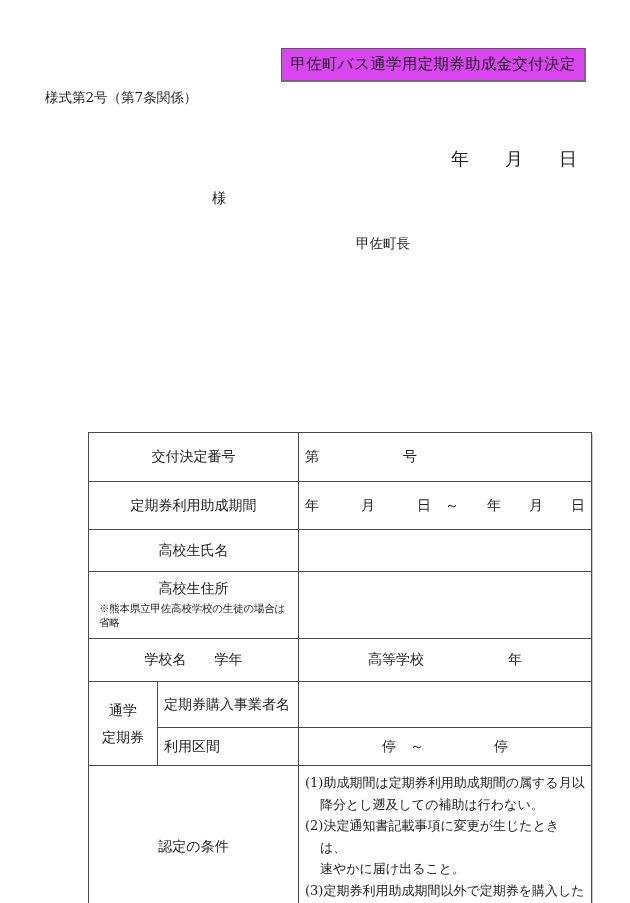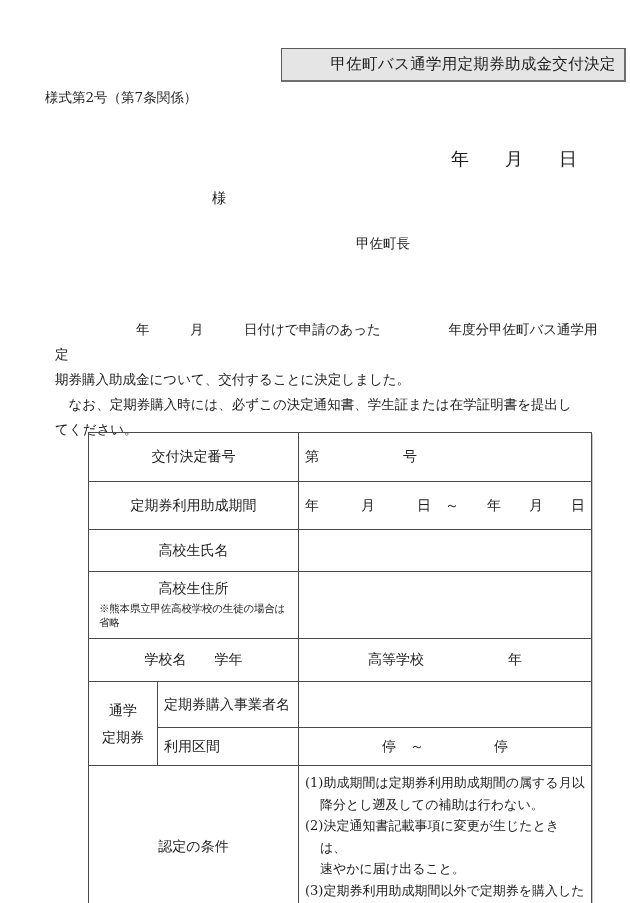--- a/index.html
+++ b/index.html
@@ -5,21 +5,21 @@
   html,body { margin:0; padding:0; background:#ffffff; }
   .page {
     position:relative; width:630px; height:903px; background:#ffffff;
     font-family:"DejaVu Serif","Liberation Serif",serif;
     color:#1c1c1c; overflow:hidden;
   }
   .top-box {
     position:absolute; left:281px; top:48px; width:302px; height:31px;
     border:1px solid #5a5a5a; border-right:2.5px solid #6e6e6e; border-bottom:2px solid #6e6e6e;
     display:flex; align-items:center; justify-content:center;
-    font-size:15.5px; letter-spacing:0.3px; background:#e5e5e5;padding-left:40px;
+    font-size:15.5px; letter-spacing:0.3px; background:#d946ef;
   }
   .form-no { position:absolute; left:45px; top:89px; font-size:13.5px; }
   .date-line { position:absolute; right:53px; top:147px; font-size:18px; }
   .addressee { position:absolute; left:212px; top:189px; font-size:14.5px; }
   .mayor { position:absolute; left:356px; top:235px; font-size:13.5px; }
   .doc-title { position:absolute; left:162px; top:275px; font-size:15px; letter-spacing:0.2px; }
   .body-text {
     position:absolute; left:55px; top:317px; width:548px;
     font-size:13.5px; line-height:25px; white-space:pre-wrap;
   }
@@ -62,24 +62,20 @@
 
   <div class="form-no">様式第2号（第7条関係）</div>
 
   <div class="date-line">年　　月　　日</div>
 
   <div class="addressee">様</div>
 
   <div class="mayor">甲佐町長</div>
 
 
-  <div class="body-text">　　　　　　年　　　月　　　日付けで申請のあった　　　　　年度分甲佐町バス通学用定
-期券購入助成金について、交付することに決定しました。
-　なお、定期券購入時には、必ずこの決定通知書、学生証または在学証明書を提出し
-てください。</div>
 
   <table class="form-table">
     <colgroup>
       <col style="width:69px">
       <col style="width:141px">
       <col style="width:293px">
     </colgroup>
     <tbody>
         <tr class="r1">
       <td colspan="2" class="lab">交付決定番号</td>

